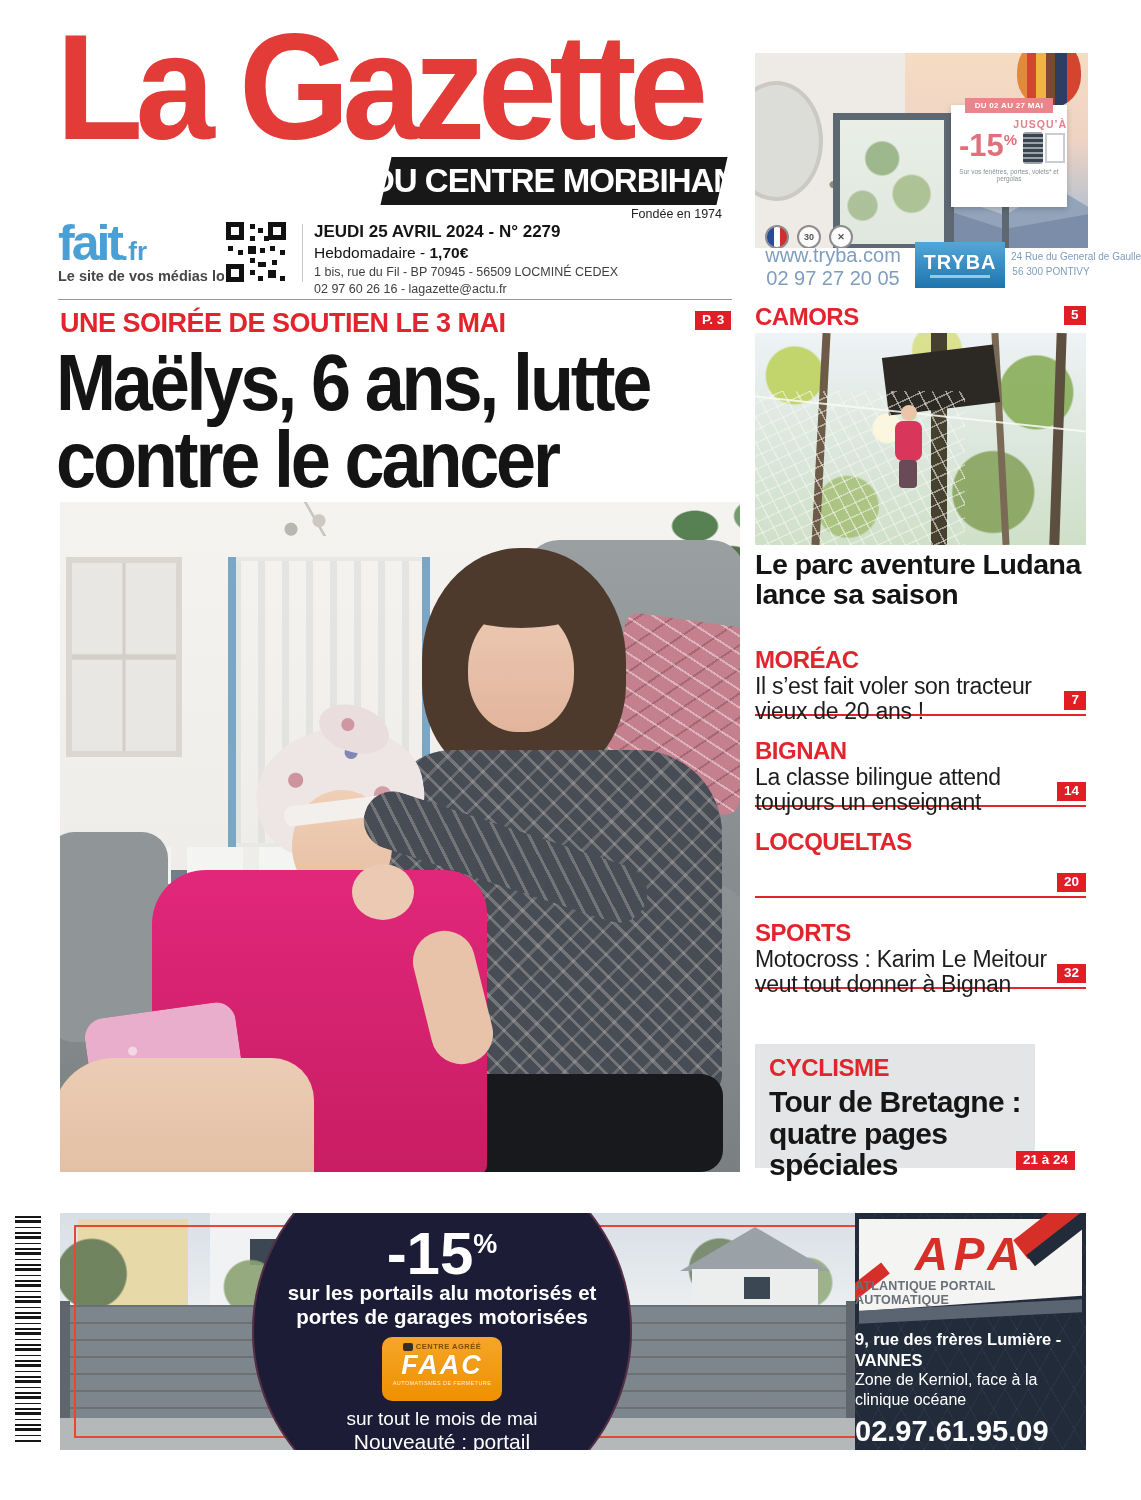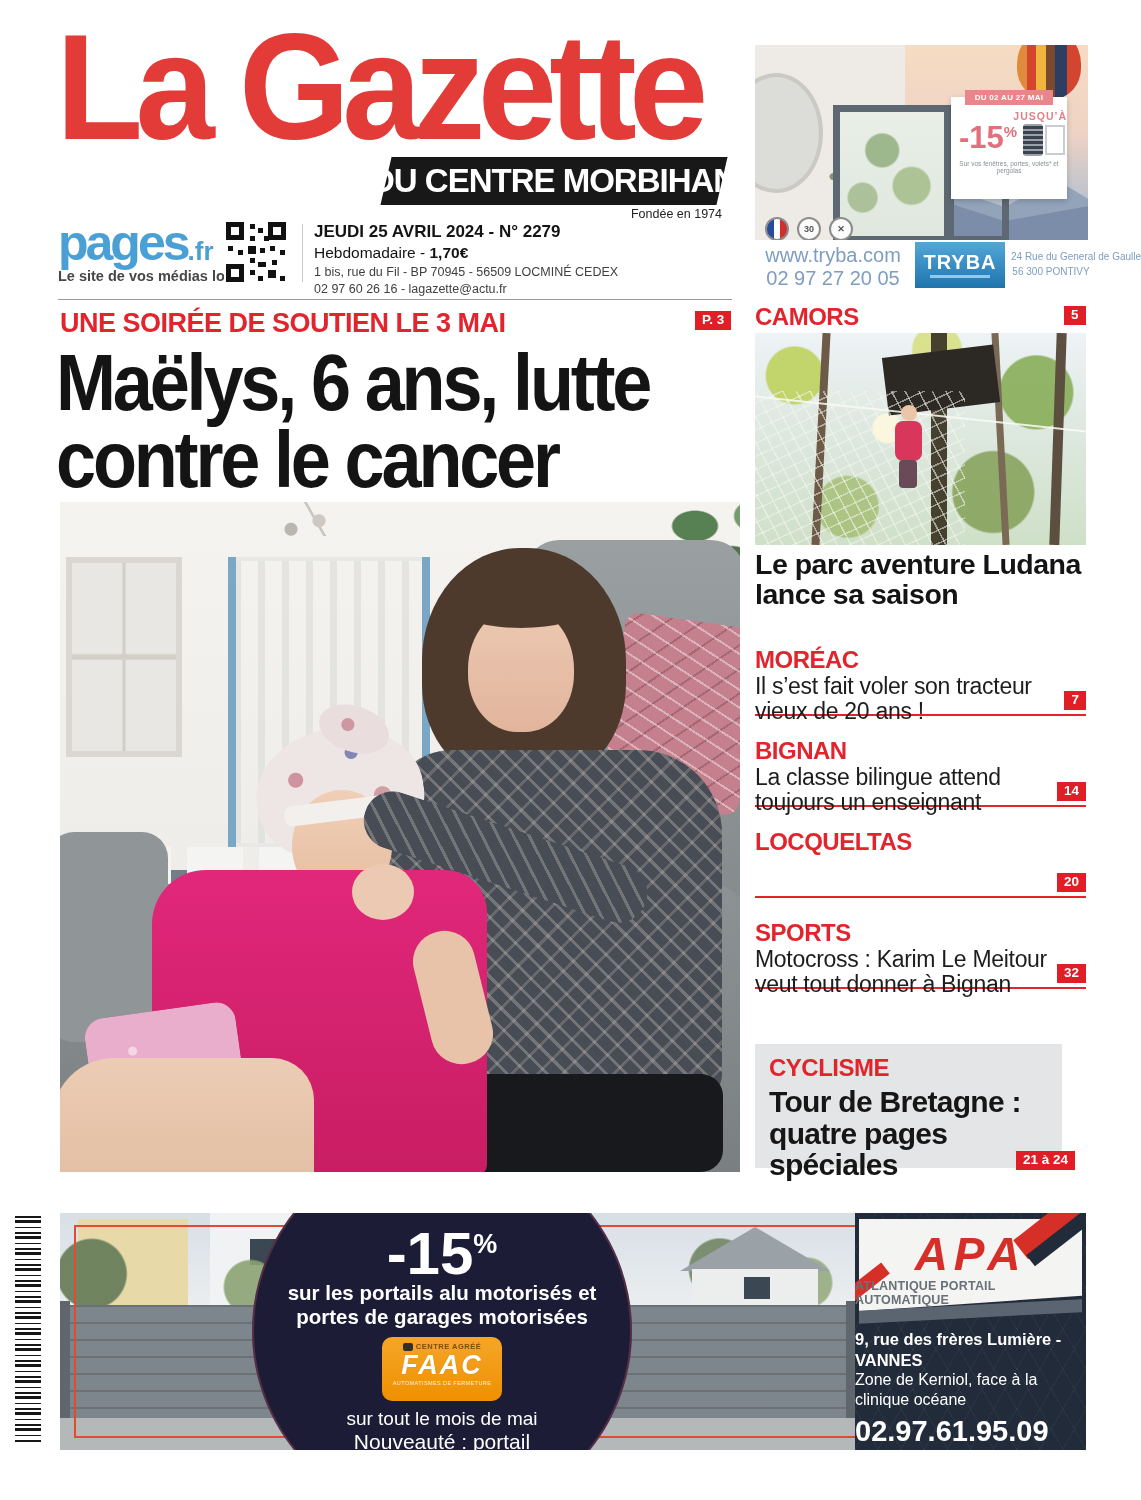--- a/index.html
+++ b/index.html
@@ -33,30 +33,30 @@
             letter-spacing:-3.5px;transform:scaleX(.9);transform-origin:left top;white-space:nowrap;}
   .mphoto{left:60px;top:502px;width:680px;height:670px;overflow:hidden;
           background:linear-gradient(#f4f3f0 0%,#efede9 55%,#e9e7e2 100%);}
 
   
   .sb-cat{font-size:24px;font-weight:700;color:#e2242d;letter-spacing:-.5px;line-height:1;}
   .sb-title{font-size:28.5px;font-weight:700;color:#141414;letter-spacing:-.5px;line-height:1.07;}
   .sb-item{left:755px;width:331px;height:66px;border-bottom:2px solid #e2242d;}
   .sb-item .txt{font-size:23px;color:#1d1d1d;line-height:1.08;letter-spacing:-.3px;margin-top:2px;}
   .sb-item .pbadge{position:absolute;right:0;bottom:4px;}
-  .cyc{left:755px;top:1044px;width:307px;height:124px;background:#e4e5e6;border-radius:0 0 22px 0;
+  .cyc{left:755px;top:1044px;width:280px;height:124px;background:#e4e5e6;border-radius:0 0 22px 0;
        padding:12px 14px;box-sizing:border-box;}
   .cyc-title{font-size:30px;font-weight:700;color:#161616;letter-spacing:-.7px;line-height:1.05;margin-top:6px;}
 
   .cphoto{left:755px;top:333px;width:331px;height:212px;overflow:hidden;
           background:linear-gradient(180deg,#eef3f6 0%,#dfe9e2 40%,#cfe0c8 100%);}
 
   
   .tryba{left:755px;top:45px;width:333px;height:245px;}
-  .t-photo{left:0;top:0;width:333px;height:195px;overflow:hidden;background:#eeeae5;}
+  .t-photo{left:0;top:8px;width:333px;height:195px;overflow:hidden;background:#eeeae5;}
   .t-card{position:absolute;left:196px;top:52px;width:116px;height:102px;background:#fff;
           box-shadow:0 2px 6px rgba(0,0,0,.18);text-align:center;}
   .t-banner{position:absolute;left:14px;top:-7px;width:88px;height:15px;background:#e8868b;color:#fff;
             font-size:8px;font-weight:700;display:flex;align-items:center;justify-content:center;letter-spacing:.3px;}
   .t-jusqua{margin-top:13px;font-size:10.5px;font-weight:700;color:#e2808a;letter-spacing:1px;text-align:right;padding-left:10px;}
   .t-disc{font-size:31px;font-weight:700;color:#e2707c;line-height:1;text-align:left;padding-left:8px;}
   .t-disc sup{font-size:15px;}
   .t-cond{font-size:6.5px;color:#8a8f96;margin-top:4px;}
   .medal{position:absolute;width:24px;height:24px;border-radius:50%;background:#fbfbfb;border:2px solid #8d8d8d;
          display:flex;align-items:center;justify-content:center;font-size:9px;font-weight:700;color:#555;box-sizing:border-box;}
@@ -111,21 +111,21 @@
 
 <div class="page">
 
   <div class="abs logo">La Gazette</div>
   <div class="abs banner">
     <span class="banner-t">DU CENTRE MORBIHAN</span>
   </div>
   <div class="abs founded">Fondée en 1974</div>
 
   <div class="abs actu">
-    <span class="actu-main">pages</span><span class="actu-fr">.fr</span>
+    <span class="actu-main">fait</span><span class="actu-fr">.fr</span>
   </div>
   <div class="abs actu-tag">Le site de vos médias locaux</div>
 
   <svg class="abs qr" width="64" height="64" viewBox="0 0 64 64">
     <rect width="64" height="64" fill="#fff"></rect>
     <g fill="#111">
       <rect x="2" y="2" width="18" height="18"></rect>
         <rect x="44" y="2" width="18" height="18"></rect>
         <rect x="2" y="44" width="18" height="18"></rect>
       <rect x="7" y="7" width="8" height="8" fill="#fff"></rect>

